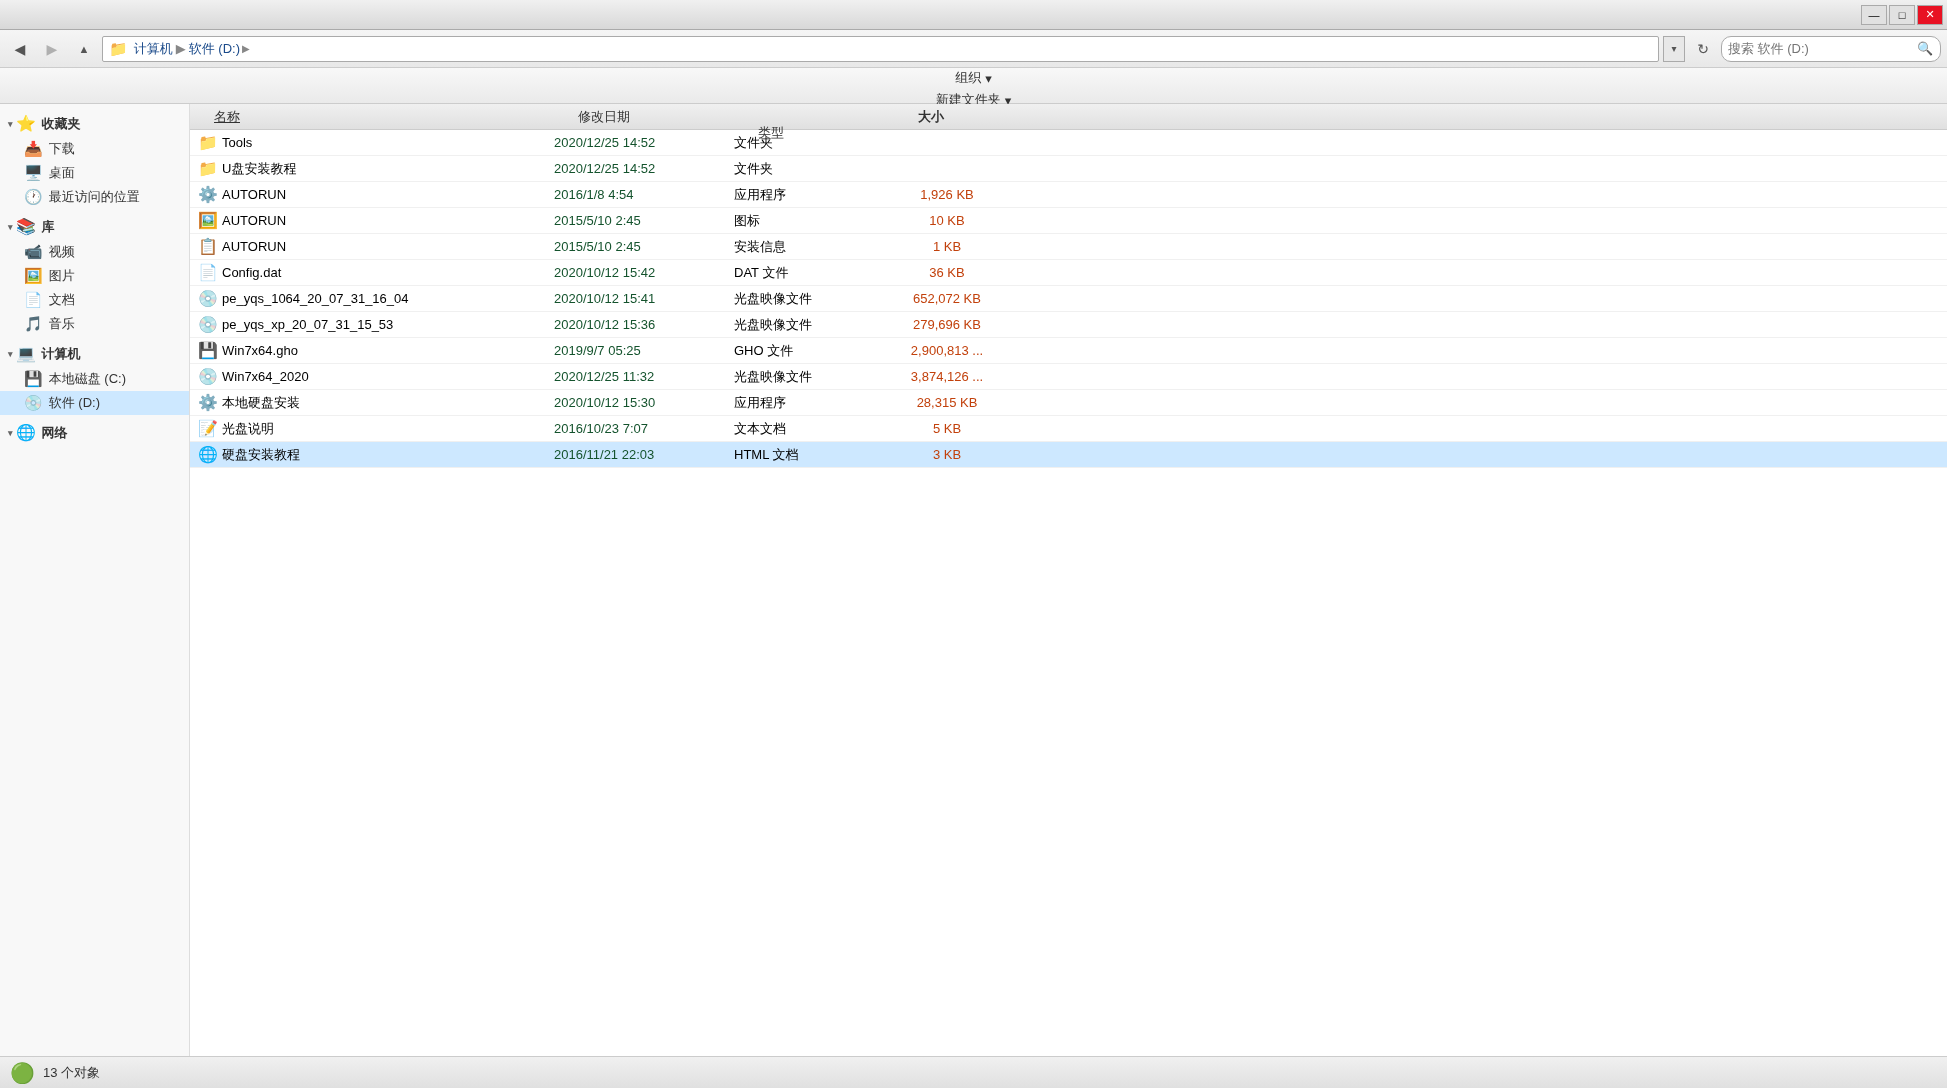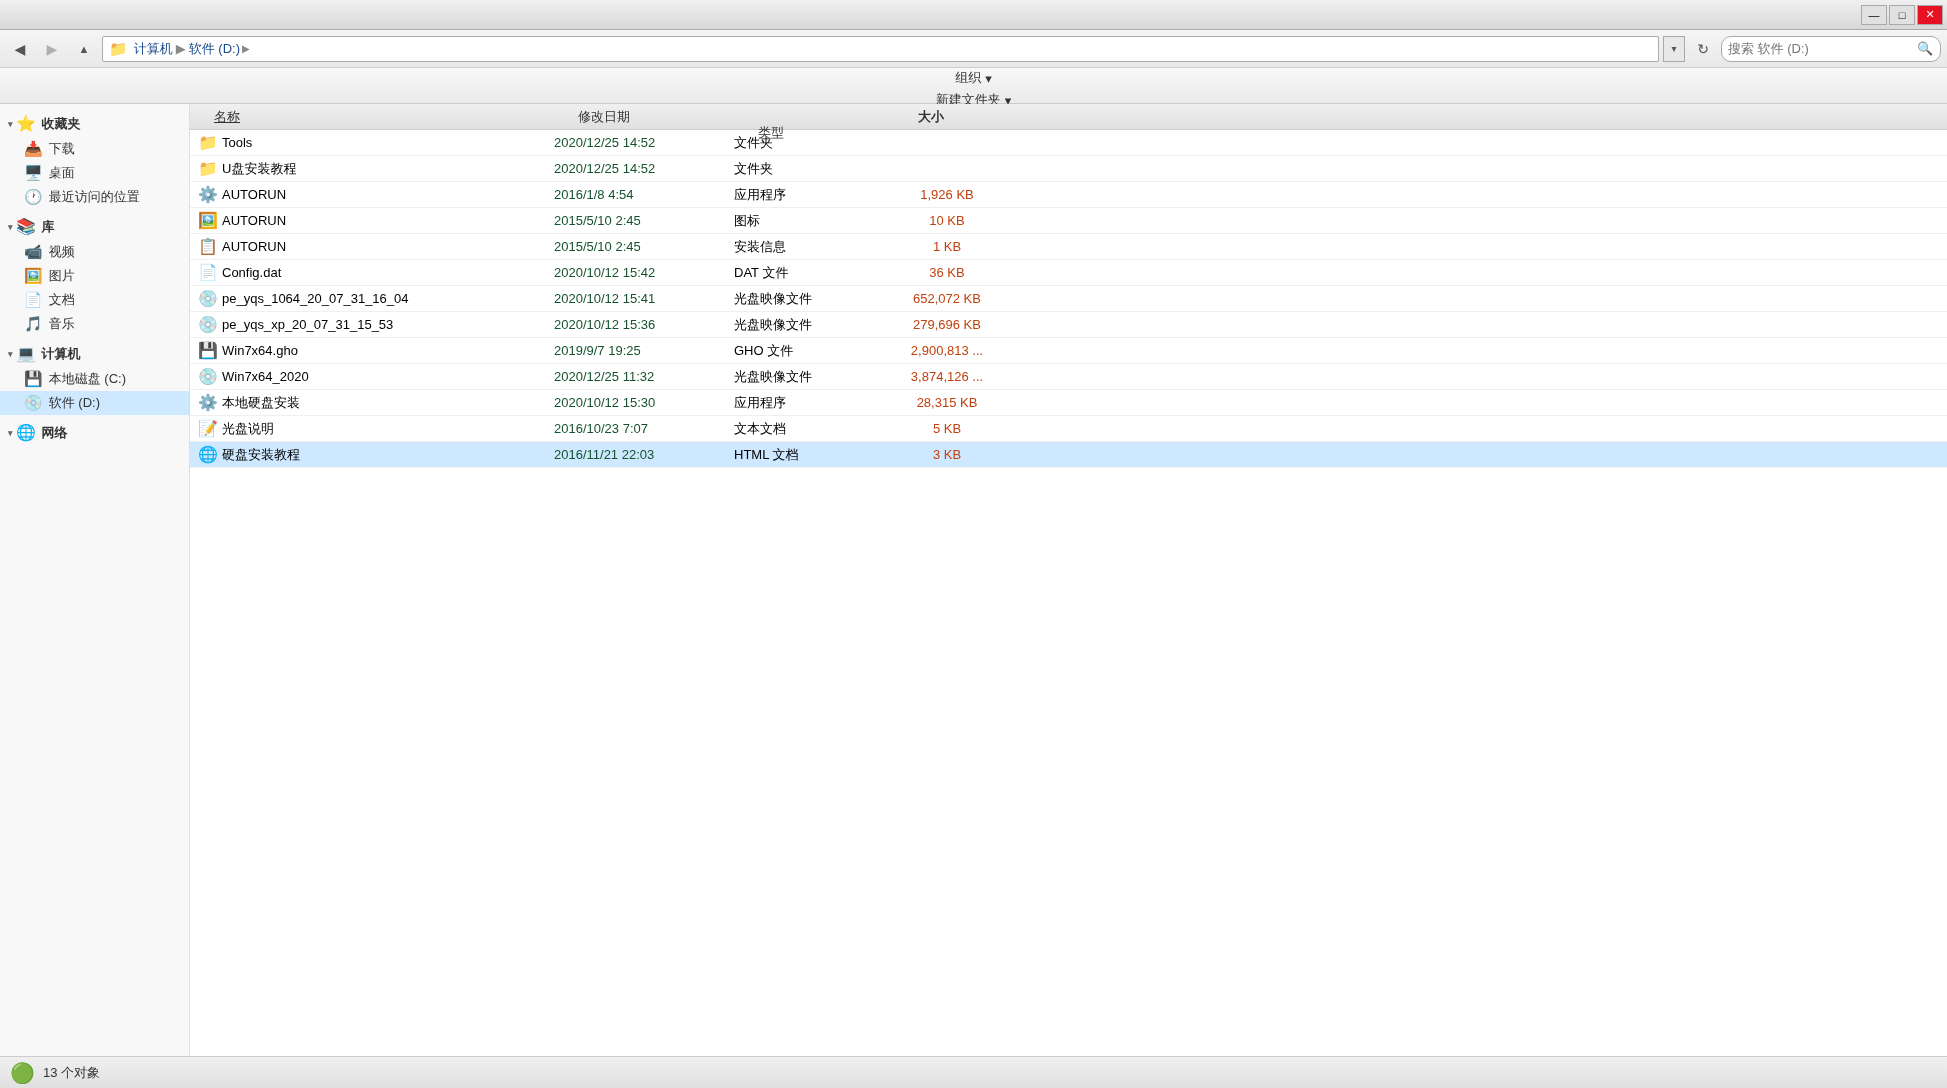--- a/index.html
+++ b/index.html
@@ -461,21 +461,21 @@
     </div>
     <div class="file-modified">2020/10/12 15:36</div>
     <div class="file-type">光盘映像文件</div>
     <div class="file-size">279,696 KB</div>
   </div>
         <div class="file-row">
     <div class="file-name">
       <span class="file-icon" style="color:#27ae60">💾</span>
       <span>Win7x64.gho</span>
     </div>
-    <div class="file-modified">2019/9/7 19:25</div>
+    <div class="file-modified">2019/9/7 05:25</div>
     <div class="file-type">GHO 文件</div>
     <div class="file-size">2,900,813 ...</div>
   </div>
         <div class="file-row">
     <div class="file-name">
       <span class="file-icon" style="color:#8e44ad">💿</span>
       <span>Win7x64_2020</span>
     </div>
     <div class="file-modified">2020/12/25 11:32</div>
     <div class="file-type">光盘映像文件</div>

